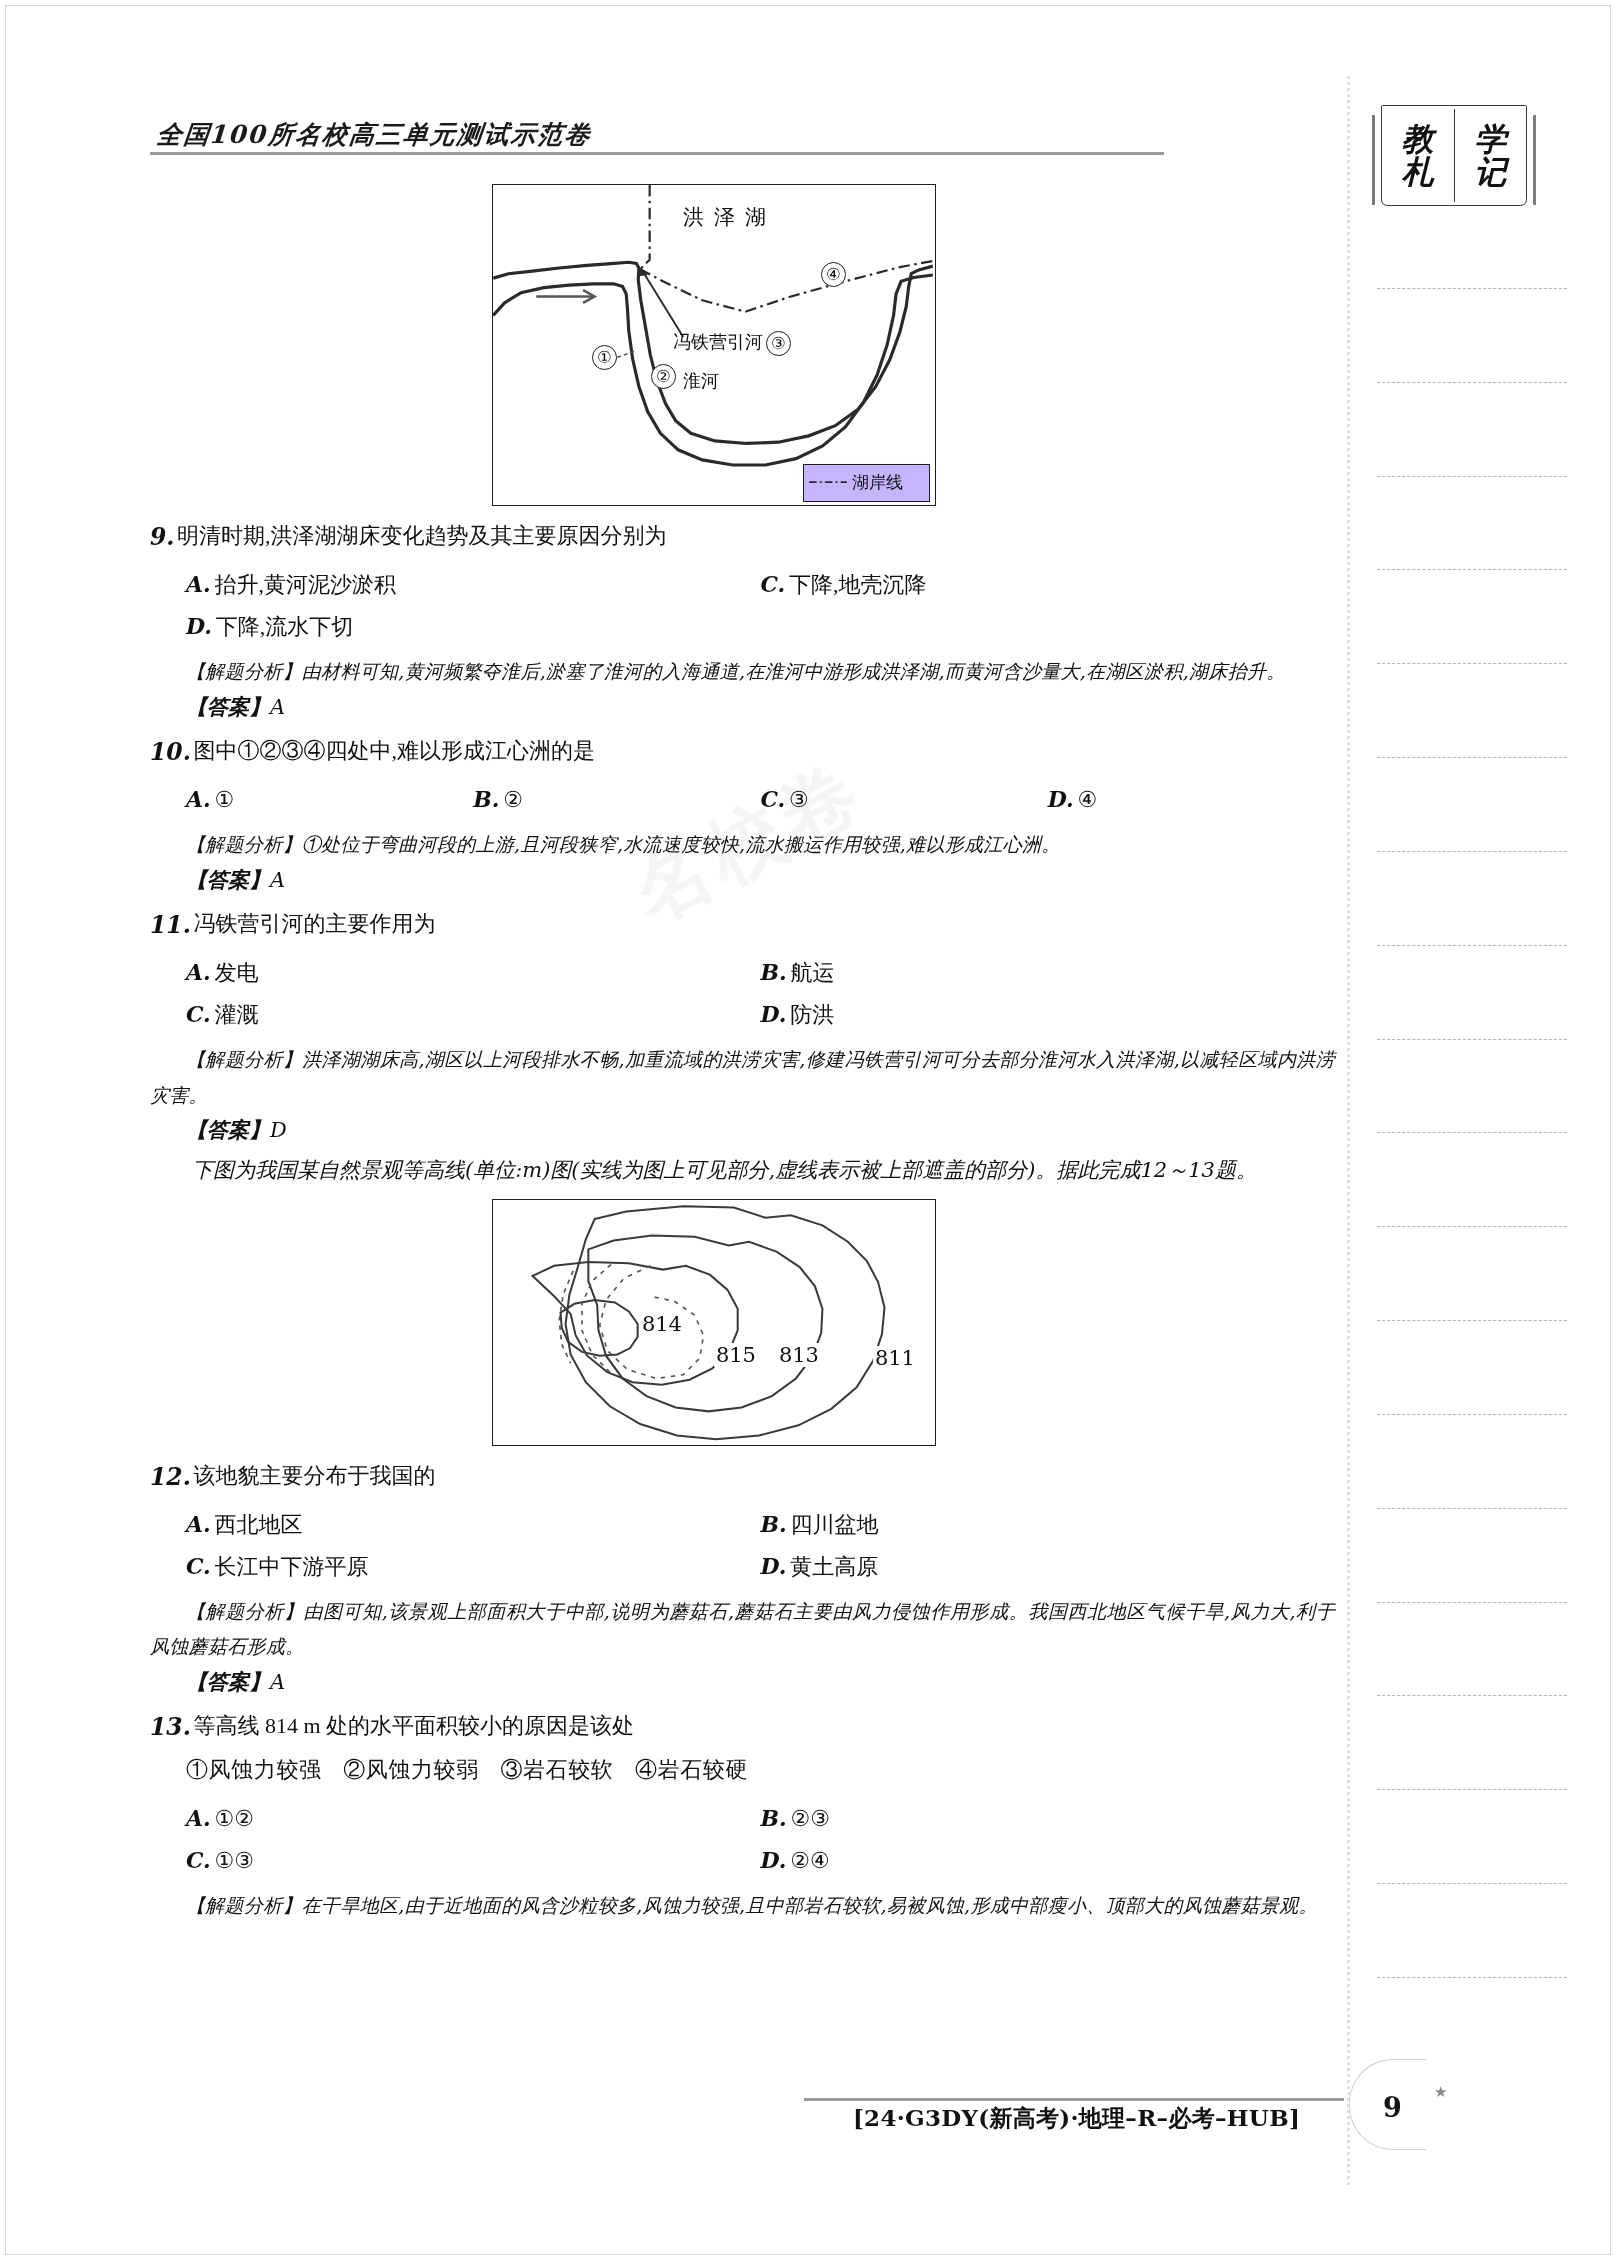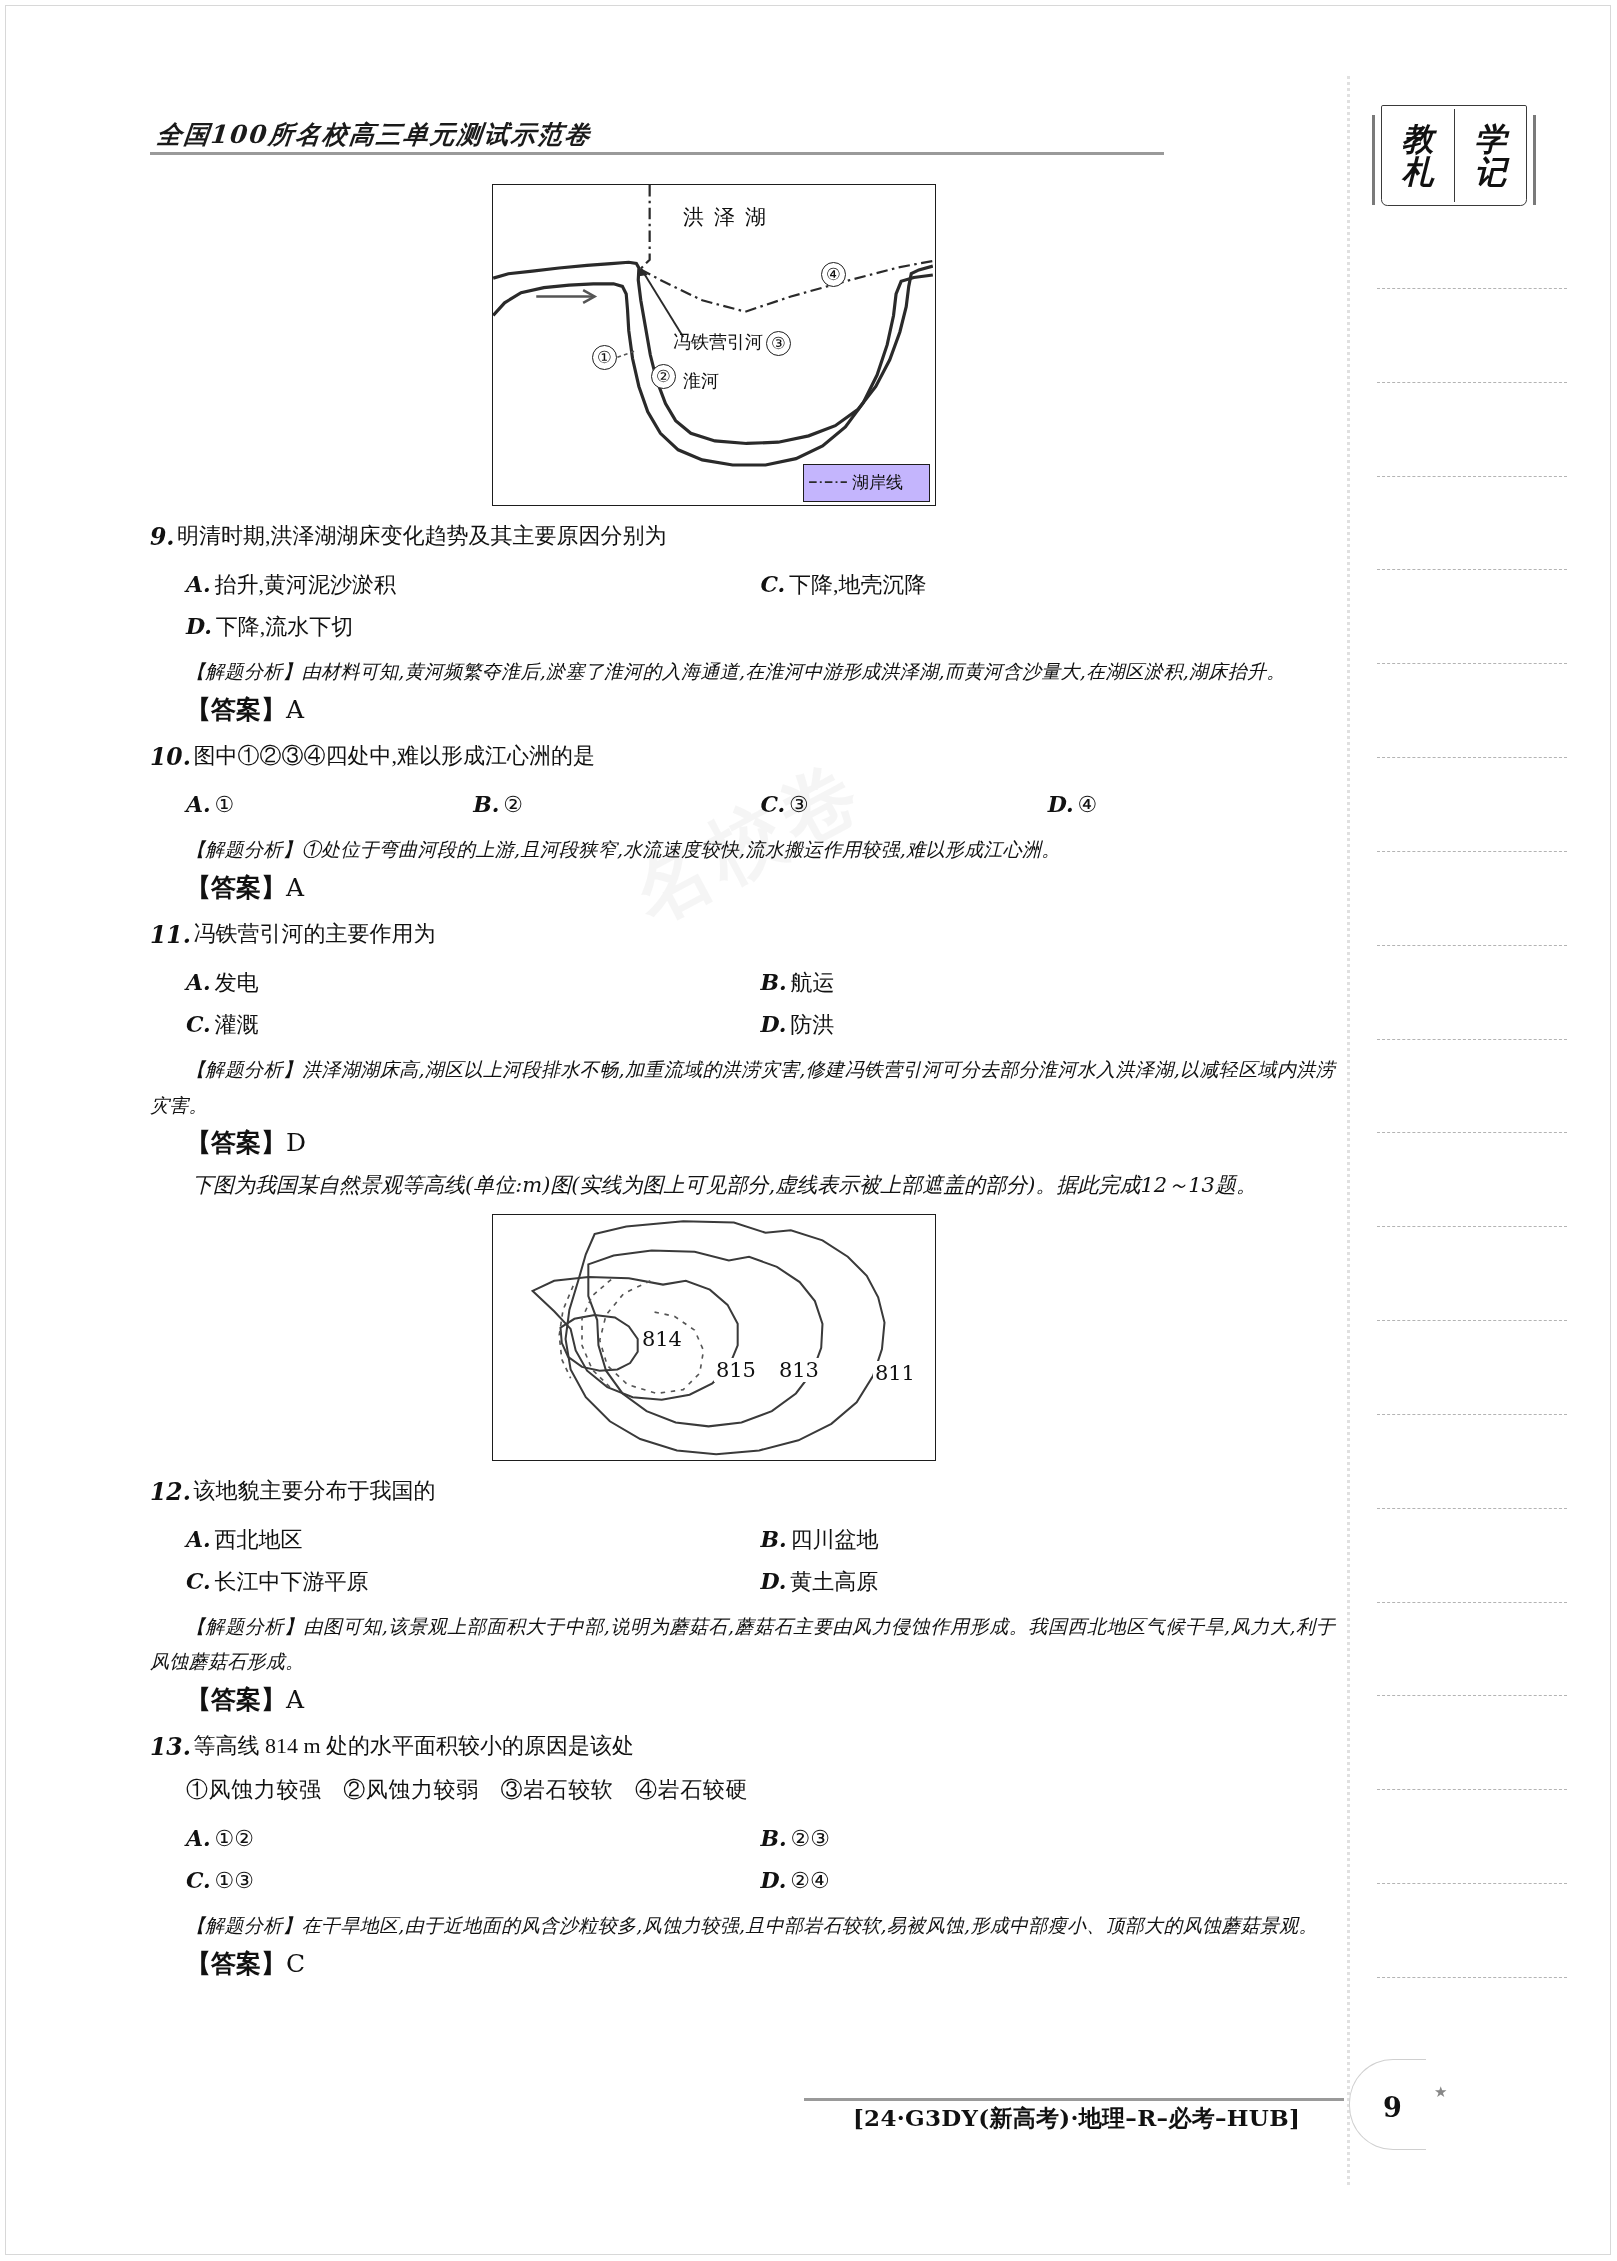--- a/index.html
+++ b/index.html
@@ -210,21 +210,22 @@
     letter-spacing: 0.3px;
   }
   .explain .tagbold {
     font-weight: 400;
     font-style: italic;
   }
   .explain.indent { text-indent: 36px; }
 
   .answer {
     font-family: "DejaVu Serif", serif;
-    font-size: 25px;
+    font-style: italic;
+    font-size: 21px;
     margin: 3.8px 0 0 36px;
   }
   .answer .tagbold { font-weight: 700; }
 
   .leadin {
     font-family: "DejaVu Serif", serif;
     font-style: italic;
     font-size: 21px;
     line-height: 1.8;
     margin: 7.6px 0 0 0;
@@ -608,23 +609,20 @@
       <div class="opt">
         <span class="opt-tag">C.</span><span>①③</span>
       </div>
       <div class="opt">
         <span class="opt-tag">D.</span><span>②④</span>
       </div>
     </div>
     <div class="explain indent">
       <span class="tagbold">【解题分析】</span><span>在干旱地区,由于近地面的风含沙粒较多,风蚀力较强,且中部岩石较软,易被风蚀,形成中部瘦小、顶部大的风蚀蘑菇景观。</span>
     </div>
-    <div class="answer">
-      <span class="tagbold">【答案】</span><span>C</span>
-    </div>
 
   </div>
 
   <div id="footer-rule"></div>
   <div id="footer-code">[24·G3DY(新高考)·地理–R–必考–HUB]</div>
   <div id="page-num-arc"></div>
   <div id="page-number">9</div>
   <div id="corner-star">★</div>
 
 </div>

